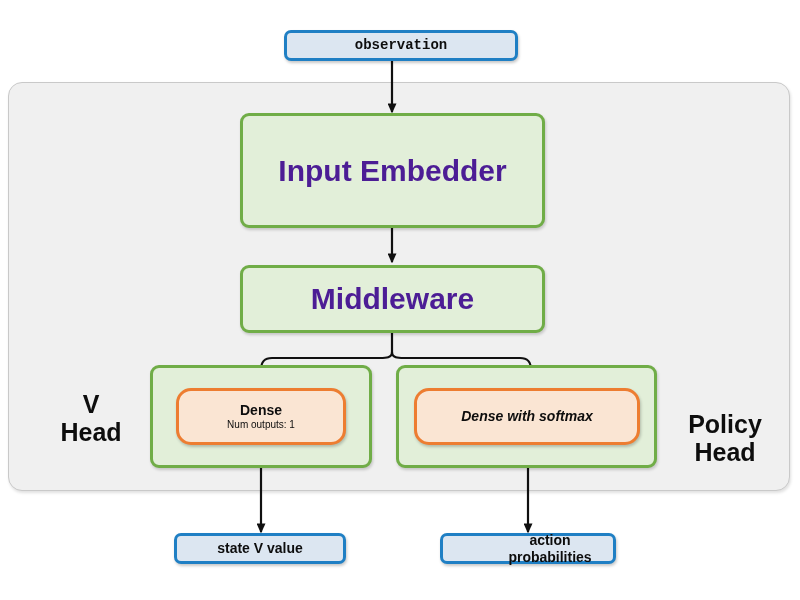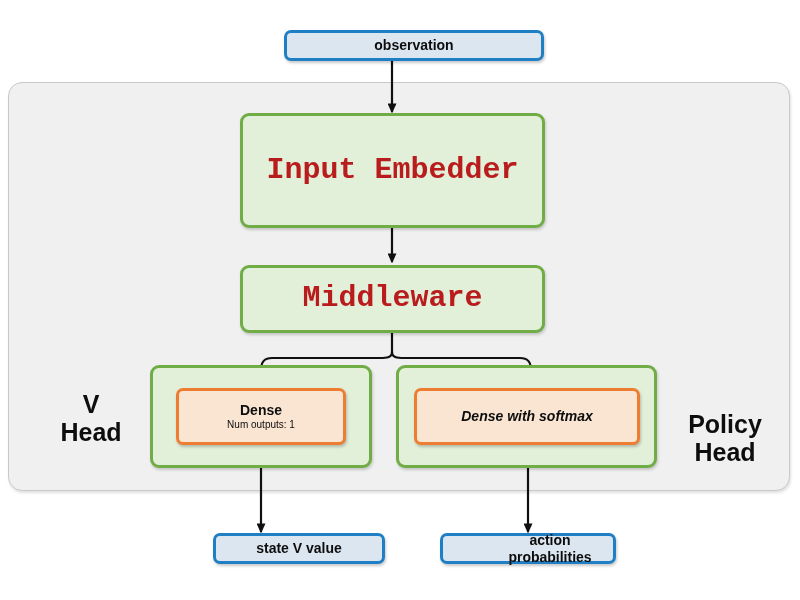--- a/index.html
+++ b/index.html
@@ -50,39 +50,38 @@
     font-size: 14px;
     font-weight: bold;
     color: #0d0d0d;
   }
   
   .green-box {
     background: #e2efd9;
     border: 3px solid #70ad47;
     border-radius: 9px;
     box-shadow: 1px 2px 3px rgba(0,0,0,0.18);
-    color: #b91c1c;
-    font-family: Liberation Mono, monospace;
+    color: #4c1d95;
   }
   .green-box.big {
     font-size: 30px;
     font-weight: bold;
   }
   
   .head-group {
     background: #e2efd9;
     border: 3px solid #70ad47;
     border-radius: 9px;
     box-shadow: 1px 2px 3px rgba(0,0,0,0.18);
   }
   
   .orange-box {
     background: #fae5d3;
     border: 3px solid #ed7d31;
-    border-radius: 7px;
+    border-radius: 15px;
     box-shadow: 1px 2px 3px rgba(0,0,0,0.22);
     color: #0d0d0d;
   }
   .orange-title {
     font-size: 14px;
     font-weight: bold;
   }
   .orange-sub {
     font-size: 10px;
     font-weight: normal;
@@ -123,21 +122,21 @@
 
     <path d="M392,352 C392,358 386,358 380,358 L272,358 C264,358 261,362 261,370 L261,386" fill="none" stroke="#101010" stroke-width="2.2" marker-end="url(#arrowhead)"></path>
 
     <path d="M392,352 C392,358 398,358 404,358 L520,358 C528,358 531,362 531,370 L531,386" fill="none" stroke="#101010" stroke-width="2.2" marker-end="url(#arrowhead)"></path>
 
     <line x1="261" y1="450" x2="261" y2="532" stroke="#101010" stroke-width="2.2" marker-end="url(#arrowhead)"></line>
 
     <line x1="528" y1="450" x2="528" y2="532" stroke="#101010" stroke-width="2.2" marker-end="url(#arrowhead)"></line>
   </svg>
 
-  <div class="node io-box" style="left:284px; top:30px; width:260px; height:31px;">
+  <div class="node io-box" style="left:284px; top:30px; width:234px; height:31px;font-family:Liberation Mono, monospace;">
     <span>observation</span>
   </div>
 
   <div class="node green-box big" style="left:240px; top:113px; width:305px; height:115px;">
     <span>Input Embedder</span>
   </div>
 
   <div class="node green-box big" style="left:240px; top:265px; width:305px; height:68px;">
     <span>Middleware</span>
   </div>
@@ -158,21 +157,21 @@
   <div class="head-label" style="left:36px; top:385px; width:110px; height:66px;">
     <span>V</span>
     <span>Head</span>
   </div>
 
   <div class="head-label" style="left:662px; top:403px; width:126px; height:70px;">
     <span>Policy</span>
     <span>Head</span>
   </div>
 
-  <div class="node io-box" style="left:174px; top:533px; width:172px; height:31px;margin-left:39px;">
+  <div class="node io-box" style="left:174px; top:533px; width:172px; height:31px;">
     <span>state V value</span>
   </div>
 
   <div class="node io-box" style="left:440px; top:533px; width:176px; height:31px;padding-left:44px;">
     <span>action probabilities</span>
   </div>
 
 </div>
 
 </body></html>

